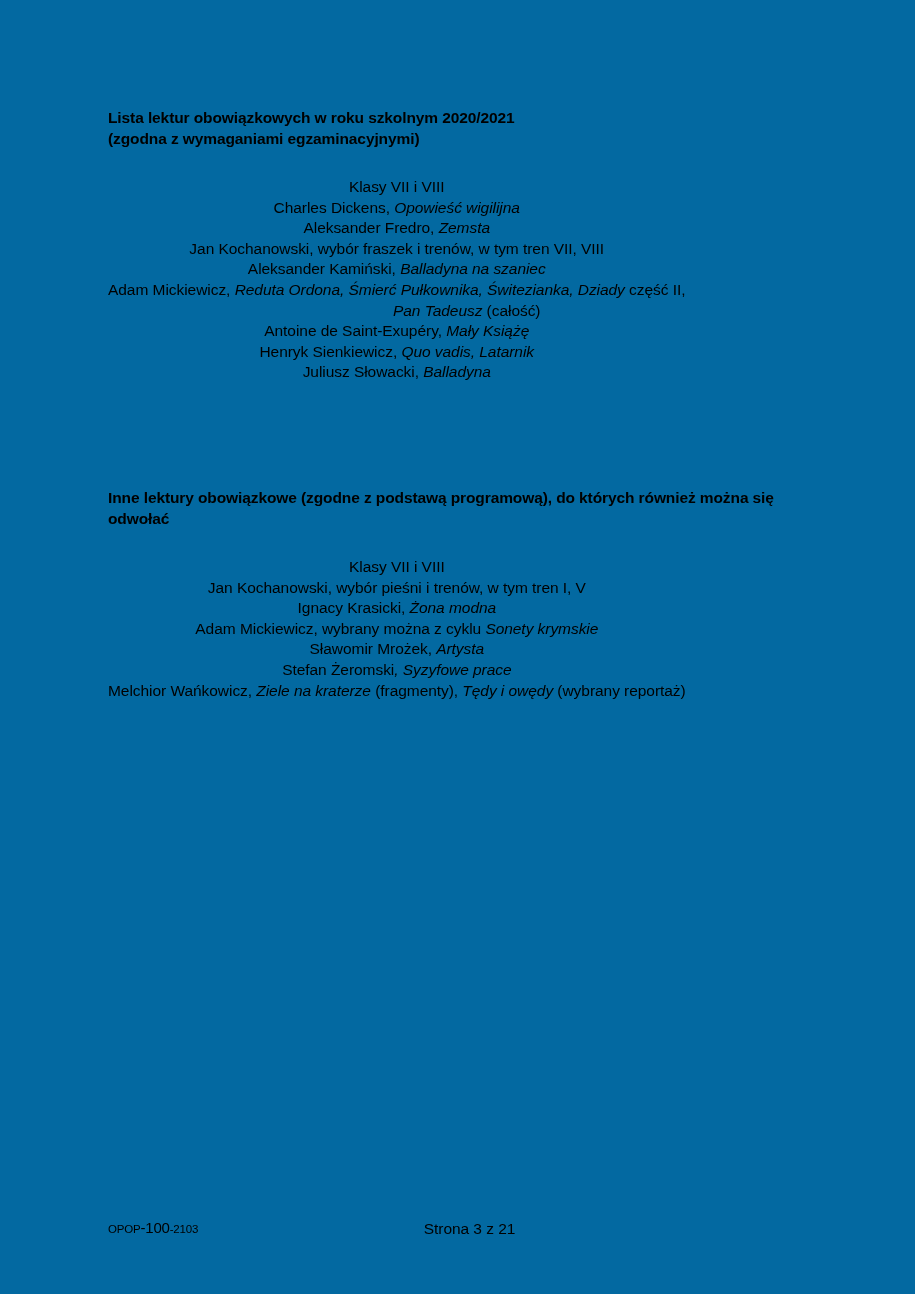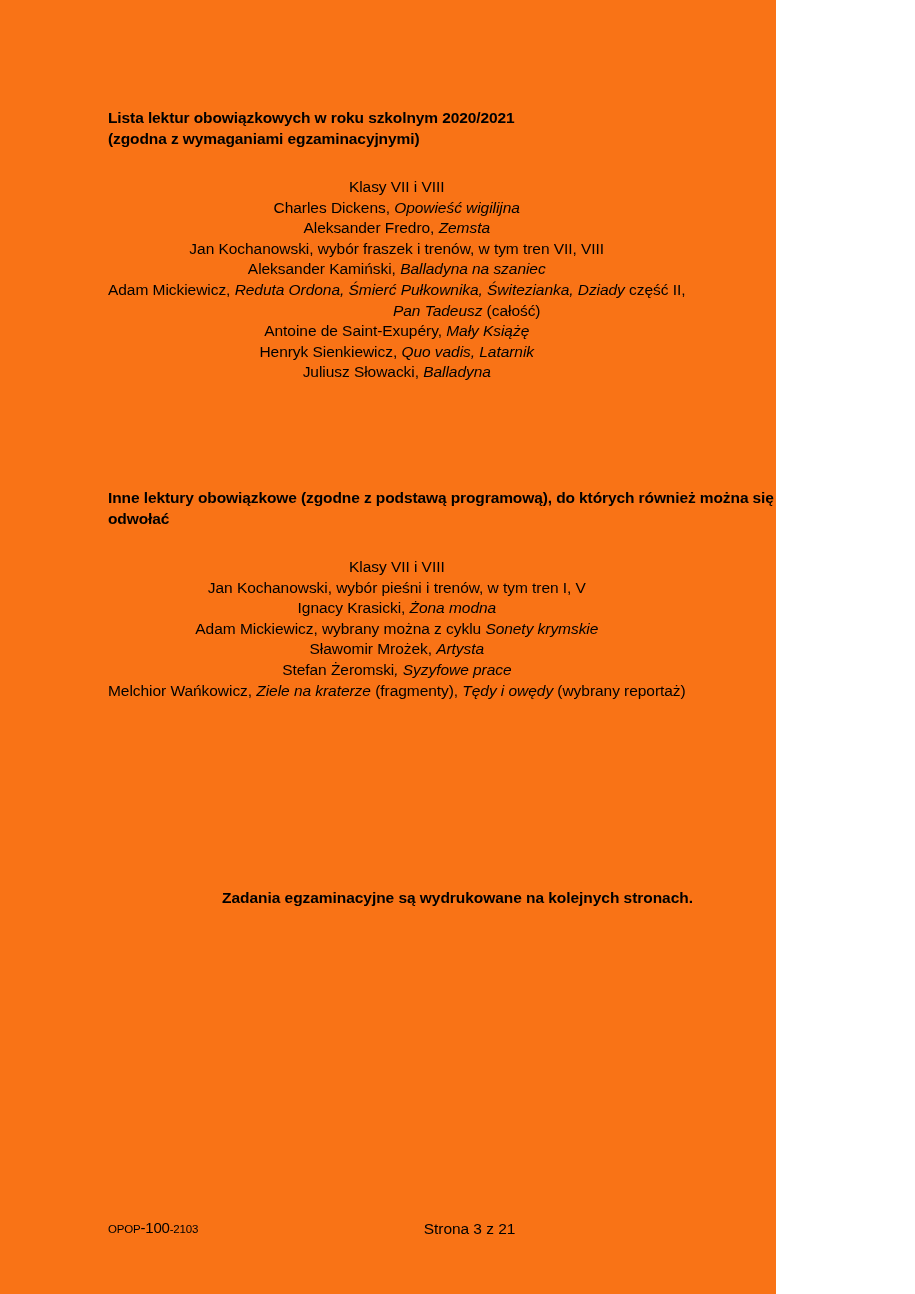--- a/index.html
+++ b/index.html
@@ -11,23 +11,23 @@
     width: 915px;
     height: 1294px;
     position: relative;
     font-family: "Liberation Sans", sans-serif;
     color: #000000;
     -webkit-font-smoothing: antialiased;
   }
   .page {
     position: absolute;
     left: 0; top: 0;
-    width: 776px;
+    width: 915px;
     height: 1294px;
-    background: #f97316;
+    background: #0369a1;
     overflow: hidden;
   }
 
   
   .block {
     position: absolute;
     left: 108px;
   }
   .heading {
     font-size: 15.5px;
@@ -160,21 +160,20 @@
       <span>Sławomir Mrożek, </span><span class="ital">Artysta</span><span></span>
     </div>
     <div class="row">
       <span>Stefan Żeromski</span><span class="ital">, Syzyfowe prace</span><span></span>
     </div>
     <div class="row">
       <span>Melchior Wańkowicz, </span><span class="ital">Ziele na kraterze</span><span> (fragmenty), </span><span class="ital">Tędy i owędy</span><span> (wybrany reportaż)</span>
     </div>
   </div>
 
-  <div id="exam-notice">Zadania egzaminacyjne są wydrukowane na kolejnych stronach.</div>
 
   <div id="footer-code">
     <span class="small">OPOP</span><span>-</span><span>100</span><span class="small">-</span><span class="small">2103</span>
   </div>
 
   <div id="footer-page">Strona 3 z 21</div>
 
 </div>
 
 </body></html>

